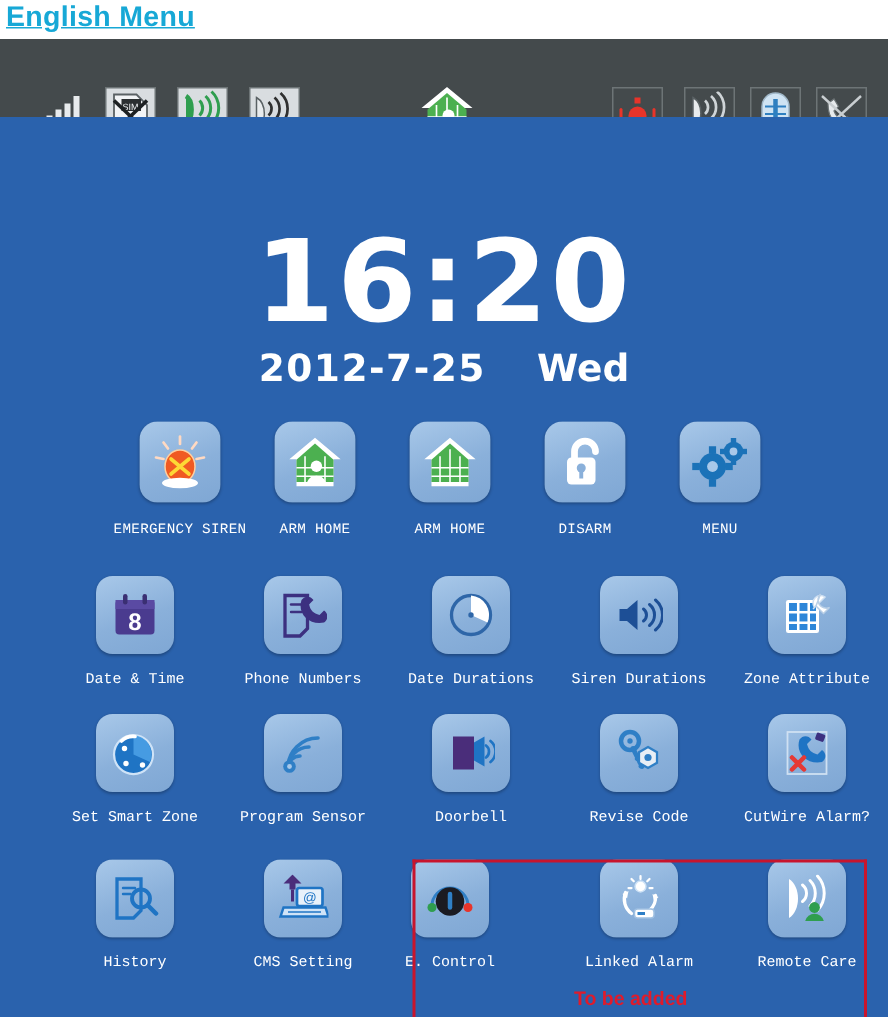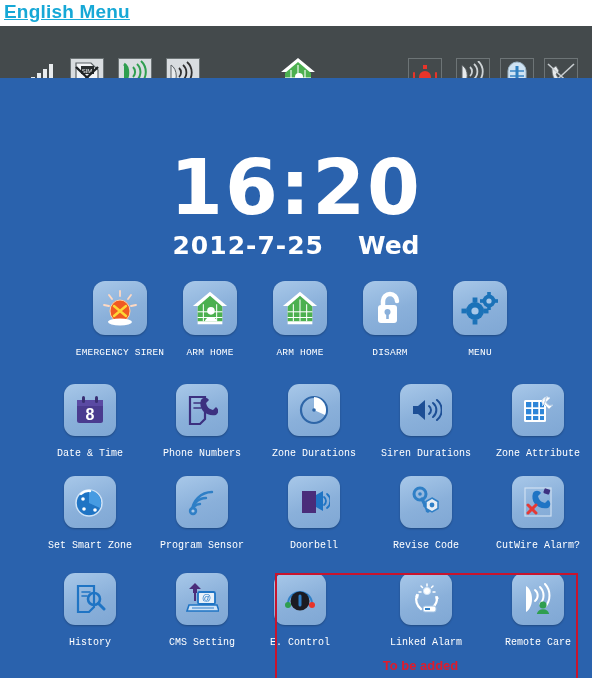--- a/index.html
+++ b/index.html
@@ -342,21 +342,21 @@
       </div>
 
       <div class="cell" style="left:266px;">
         <div class="tile">
           <svg width="32" height="32" viewBox="0 0 32 32">
             <circle cx="16" cy="16" r="13" fill="none" stroke="#2e66a8" stroke-width="2.2"></circle>
             <path d="M16 16 L16 3 A13 13 0 0 1 27 21 Z" fill="#ffffff"></path>
             <circle cx="16" cy="16" r="1.8" fill="#2e66a8"></circle>
           </svg>
         </div>
-        <div class="label">Zone Durations</div>
+        <div class="label">Date Durations</div>
       </div>
 
       <div class="cell" style="left:378px;">
         <div class="tile">
           <svg width="32" height="28" viewBox="0 0 32 28">
             <path d="M3 10 h5 l7 -6 v20 l-7 -6 h-5 z" fill="#1d4f96"></path>
             <g fill="none" stroke="#1d4f96" stroke-width="2" stroke-linecap="round">
               <path d="M19 10 a5 5 0 0 1 0 8"></path>
               <path d="M23 7 a9 9 0 0 1 0 14"></path>
               <path d="M27 4 a13 13 0 0 1 0 20"></path>

